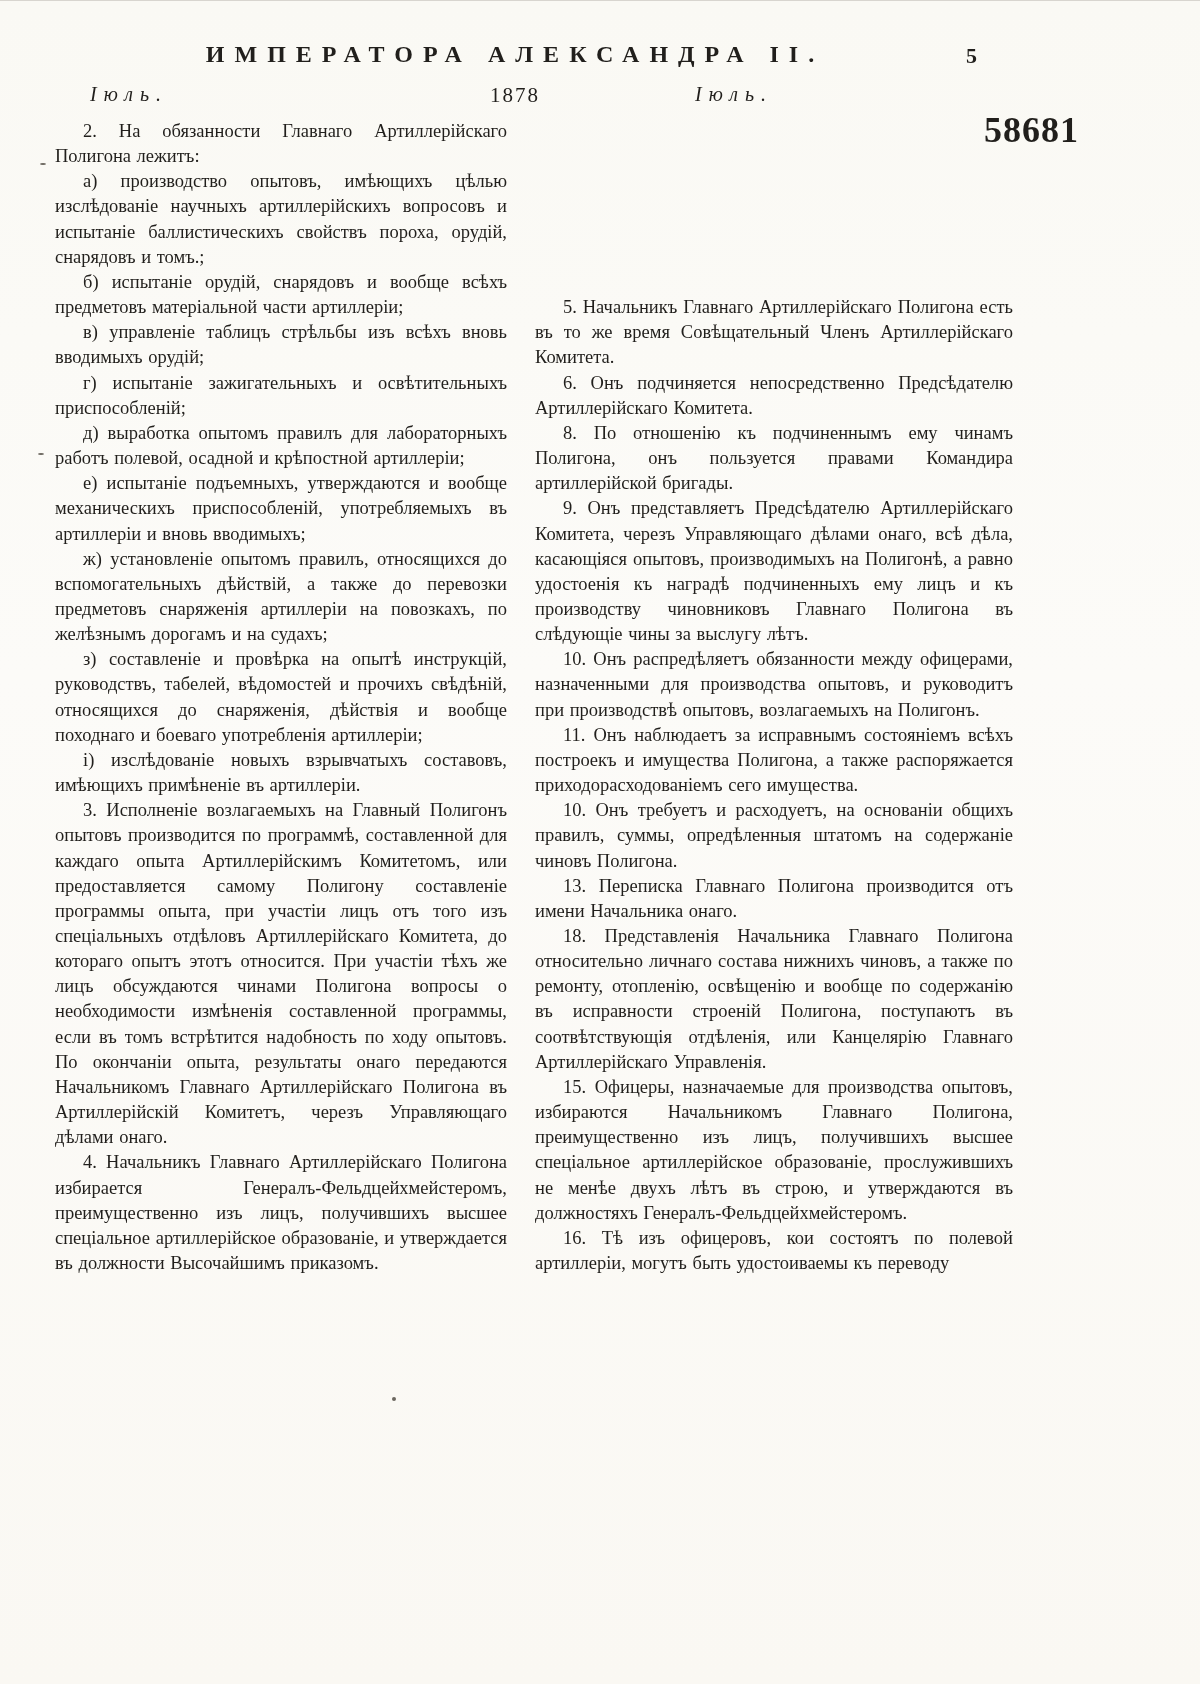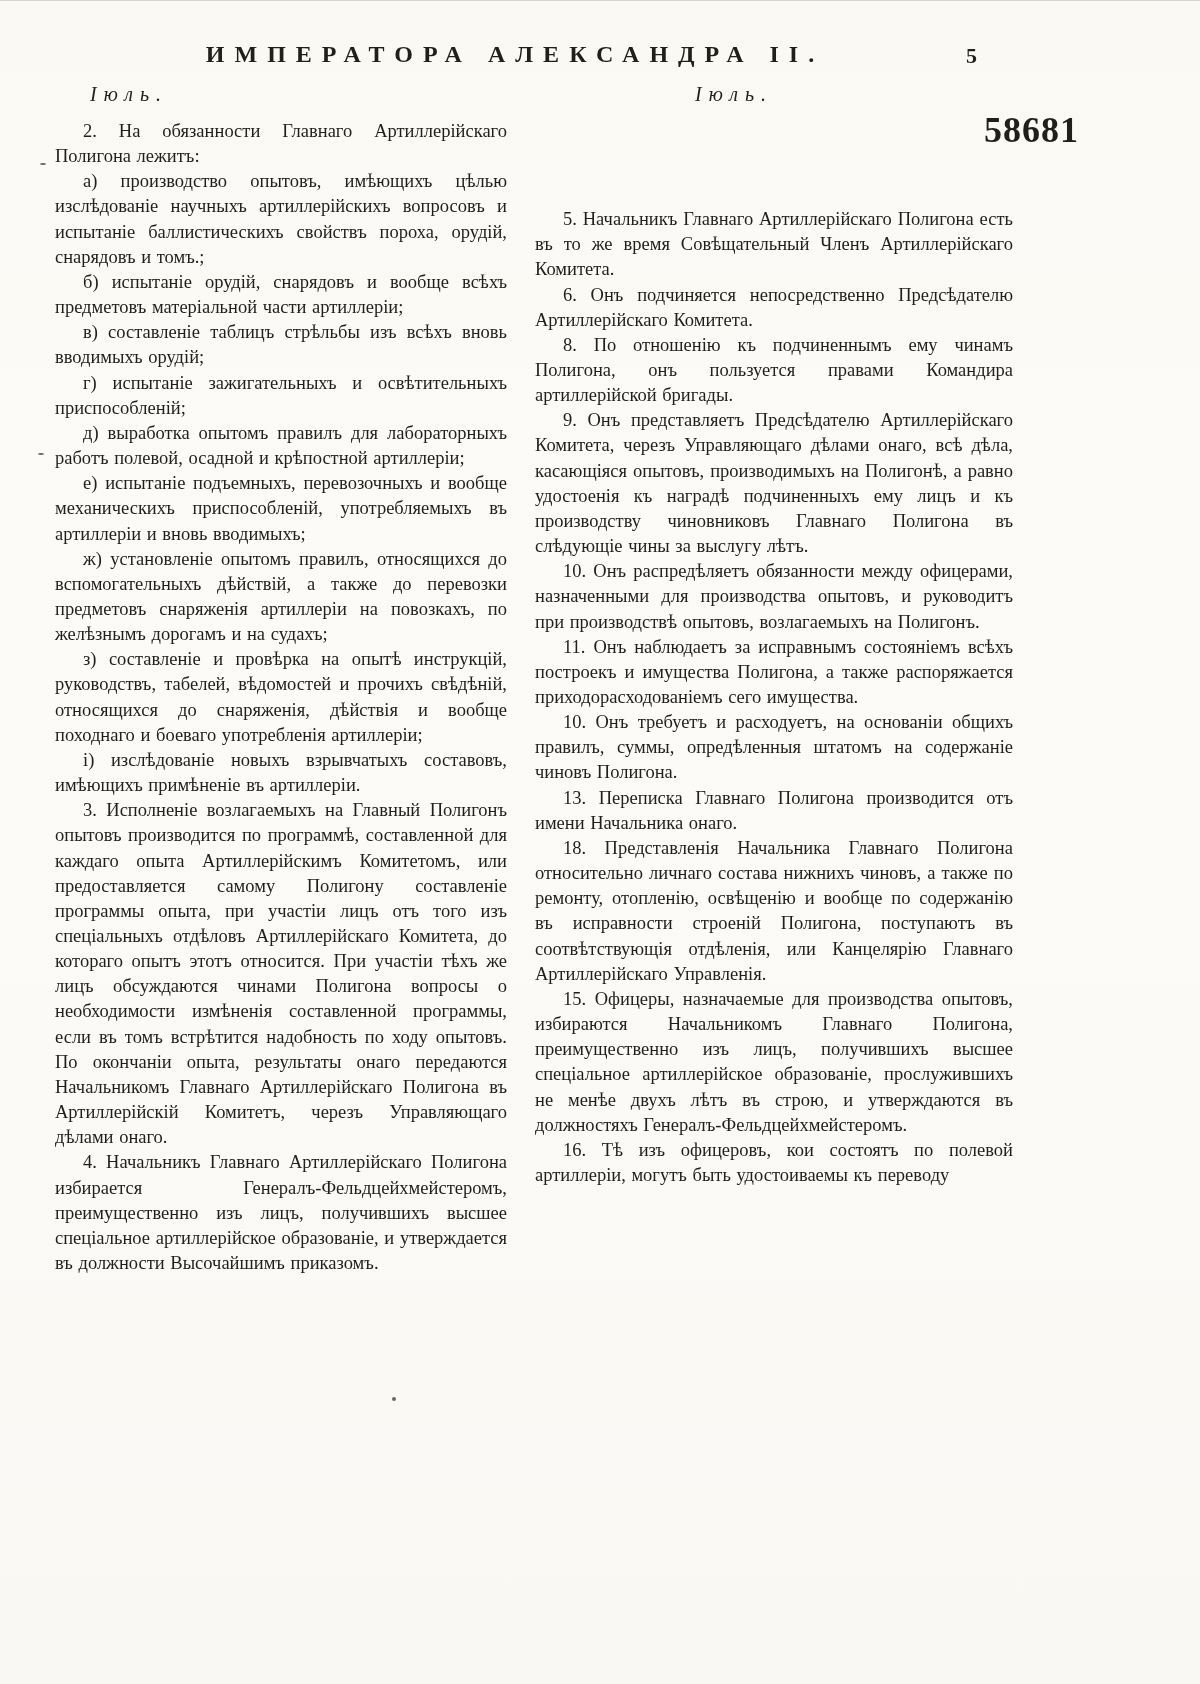--- a/index.html
+++ b/index.html
@@ -70,21 +70,21 @@
     font-size: 36px;
     font-weight: bold;
     letter-spacing: 1px;
   }
   .columns {
     position: absolute;
     top: 118px;
     left: 55px;
     width: 958px;
     display: flex;
-    align-items: center;
+    align-items: flex-end;
   }
   .column {
     font-size: 18.5px;
     line-height: 1.36;
     text-align: justify;
   }
   .column.left {
     width: 452px;
   }
   .column.right {
@@ -111,34 +111,35 @@
 <body>
 
 <div class="page">
 
   <div class="header-title">ИМПЕРАТОРА АЛЕКСАНДРА II.</div>
 
   <div class="page-number">5</div>
 
   <div class="subheader-month-left">Іюль.</div>
 
+  <div class="subheader-year">1878</div>
 
   <div class="subheader-month-right">Іюль.</div>
 
   <div class="doc-number">58681</div>
 
   <div class="columns">
     <div class="column left">
         <p class="para">2. На обязанности Главнаго Артиллерійскаго Полигона лежитъ:</p>
         <p class="para">а) производство опытовъ, имѣющихъ цѣлью изслѣдованіе научныхъ артиллерійскихъ вопросовъ и испытаніе баллистическихъ свойствъ пороха, орудій, снарядовъ и томъ.;</p>
         <p class="para">б) испытаніе орудій, снарядовъ и вообще всѣхъ предметовъ матеріальной части артиллеріи;</p>
-        <p class="para">в) составленіе таблицъ стрѣльбы изъ всѣхъ вновь вводимыхъ орудій;</p>
+        <p class="para">в) управленіе таблицъ стрѣльбы изъ всѣхъ вновь вводимыхъ орудій;</p>
         <p class="para">г) испытаніе зажигательныхъ и освѣтительныхъ приспособленій;</p>
         <p class="para">д) выработка опытомъ правилъ для лабораторныхъ работъ полевой, осадной и крѣпостной артиллеріи;</p>
-        <p class="para">е) испытаніе подъемныхъ, перевозочныхъ и вообще механическихъ приспособленій, употребляемыхъ въ артиллеріи и вновь вводимыхъ;</p>
+        <p class="para">е) испытаніе подъемныхъ, утверждаются и вообще механическихъ приспособленій, употребляемыхъ въ артиллеріи и вновь вводимыхъ;</p>
         <p class="para">ж) установленіе опытомъ правилъ, относящихся до вспомогательныхъ дѣйствій, а также до перевозки предметовъ снаряженія артиллеріи на повозкахъ, по желѣзнымъ дорогамъ и на судахъ;</p>
         <p class="para">з) составленіе и провѣрка на опытѣ инструкцій, руководствъ, табелей, вѣдомостей и прочихъ свѣдѣній, относящихся до снаряженія, дѣйствія и вообще походнаго и боеваго употребленія артиллеріи;</p>
         <p class="para">і) изслѣдованіе новыхъ взрывчатыхъ составовъ, имѣющихъ примѣненіе въ артиллеріи.</p>
         <p class="para">3. Исполненіе возлагаемыхъ на Главный Полигонъ опытовъ производится по программѣ, составленной для каждаго опыта Артиллерійскимъ Комитетомъ, или предоставляется самому Полигону составленіе программы опыта, при участіи лицъ отъ того изъ спеціальныхъ отдѣловъ Артиллерійскаго Комитета, до котораго опытъ этотъ относится. При участіи тѣхъ же лицъ обсуждаются чинами Полигона вопросы о необходимости измѣненія составленной программы, если въ томъ встрѣтится надобность по ходу опытовъ. По окончаніи опыта, результаты онаго передаются Начальникомъ Главнаго Артиллерійскаго Полигона въ Артиллерійскій Комитетъ, черезъ Управляющаго дѣлами онаго.</p>
         <p class="para">4. Начальникъ Главнаго Артиллерійскаго Полигона избирается Генералъ-Фельдцейхмейстеромъ, преимущественно изъ лицъ, получившихъ высшее спеціальное артиллерійское образованіе, и утверждается въ должности Высочайшимъ приказомъ.</p>
       </div>
     <div class="divider"></div>
     <div class="column right">
         <p class="para">5. Начальникъ Главнаго Артиллерійскаго Полигона есть въ то же время Совѣщательный Членъ Артиллерійскаго Комитета.</p>
         <p class="para">6. Онъ подчиняется непосредственно Предсѣдателю Артиллерійскаго Комитета.</p>

